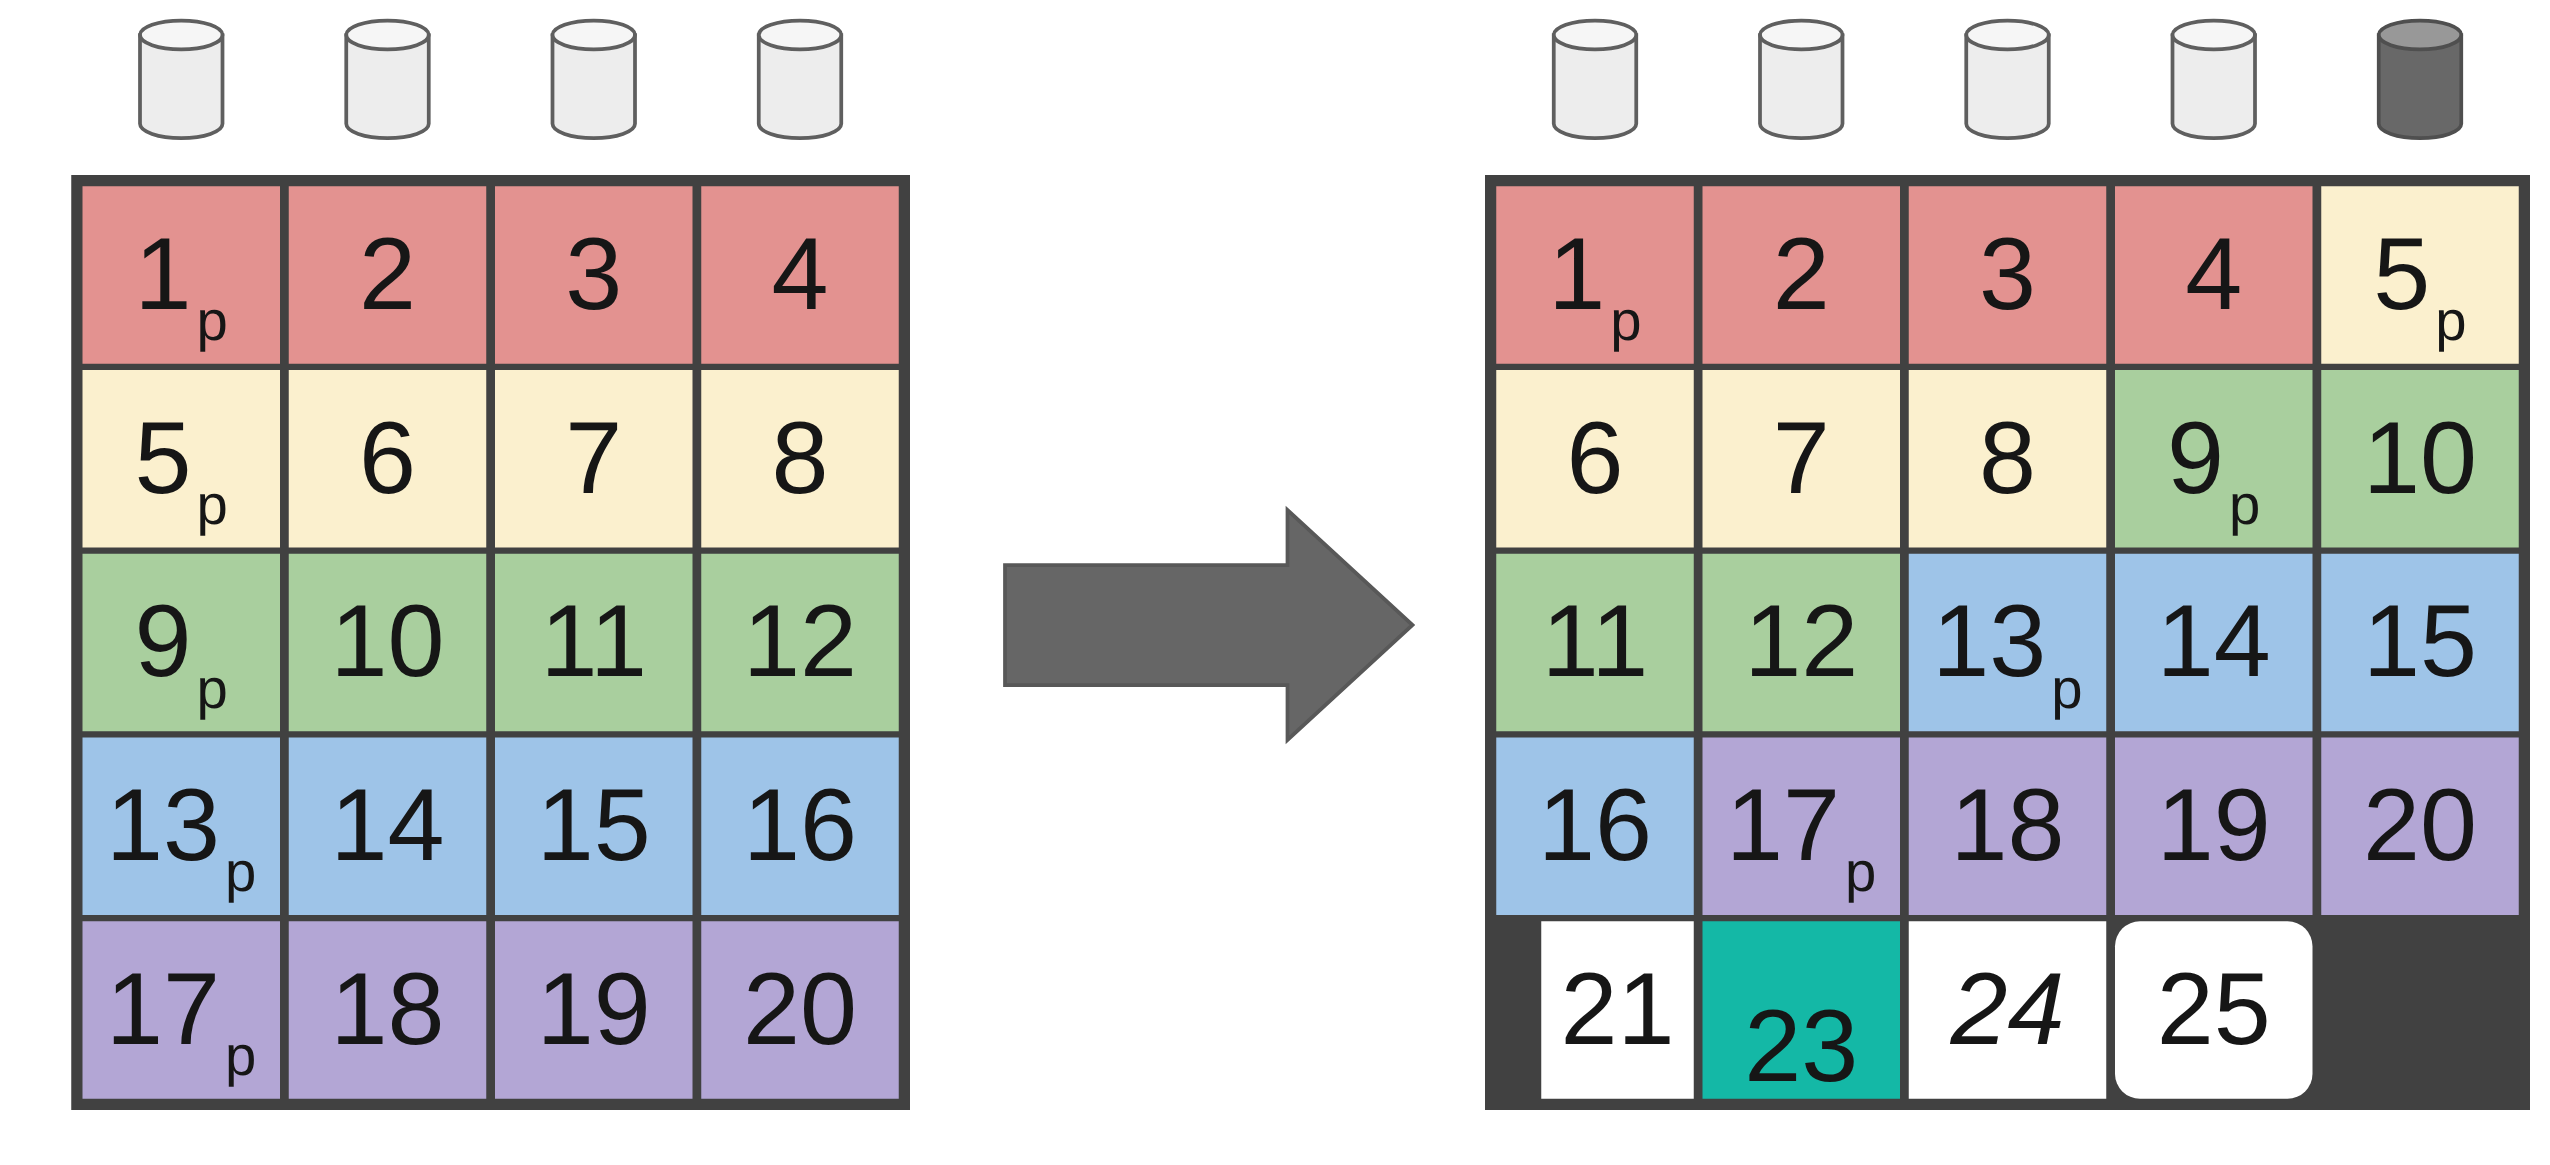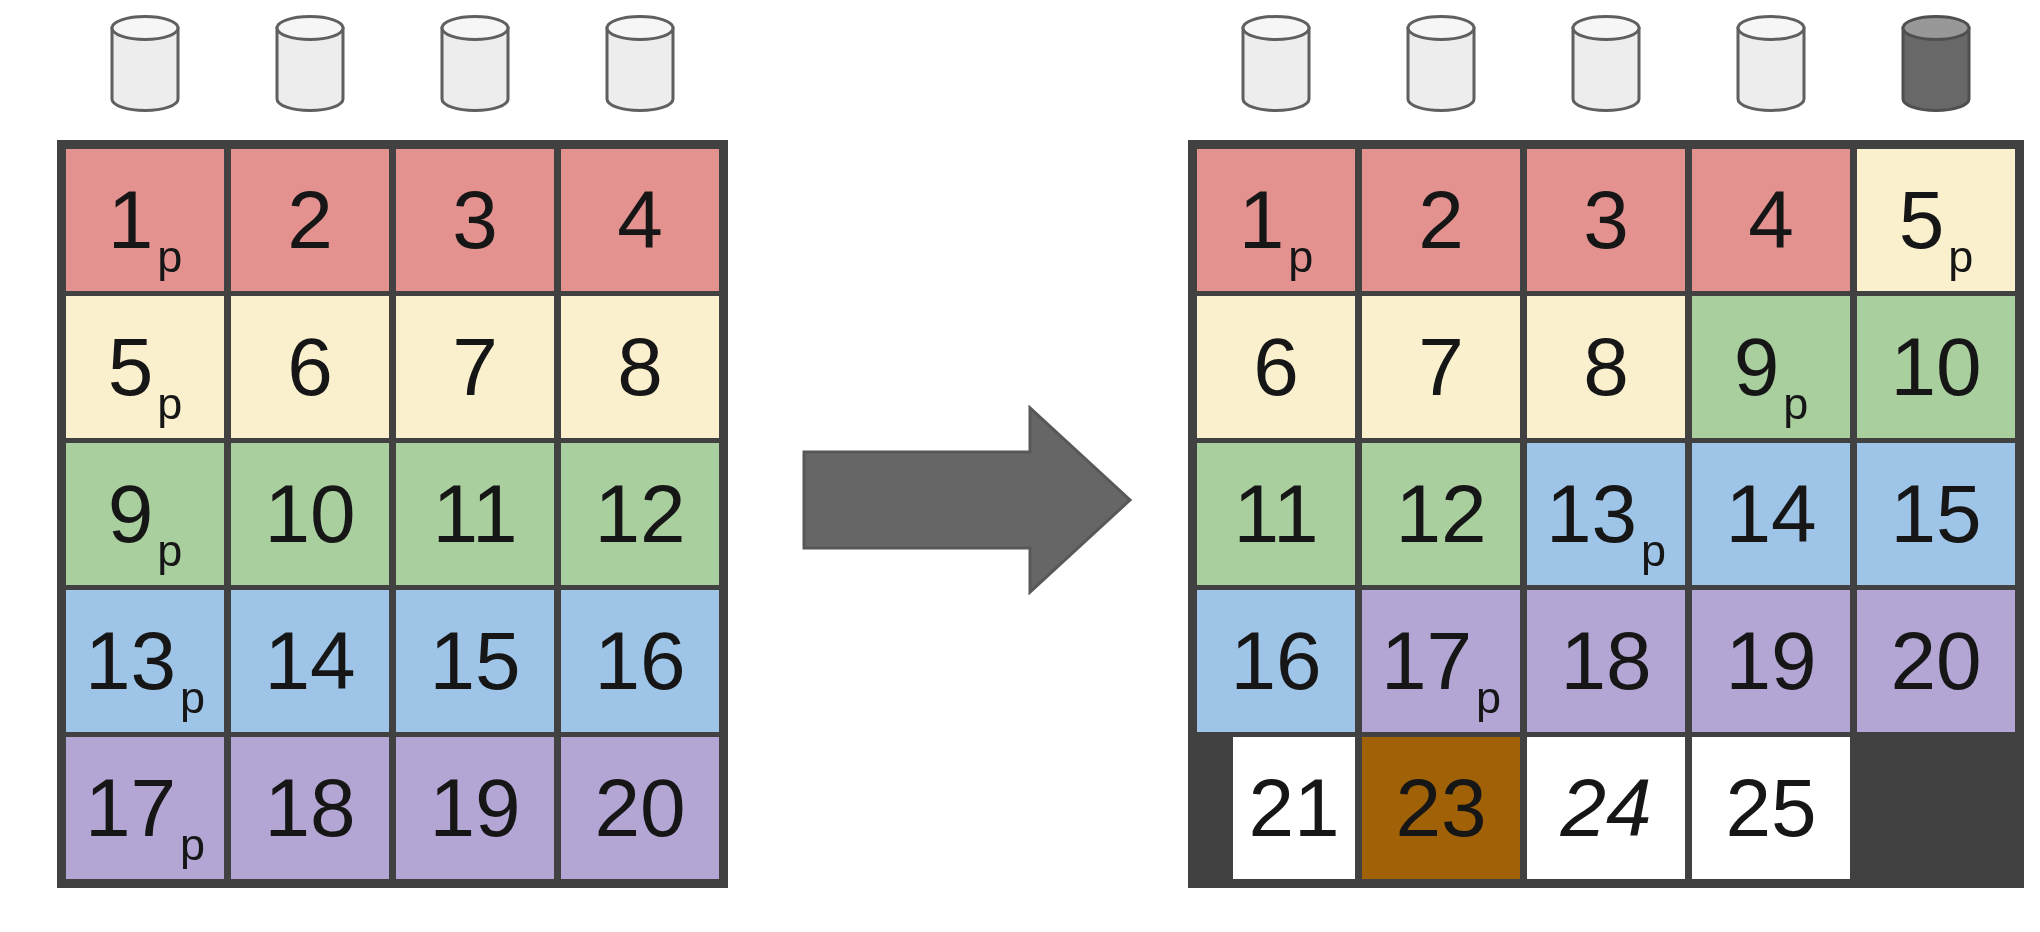--- a/index.html
+++ b/index.html
@@ -249,23 +249,23 @@
       </div>
       <div class="cell" style="background: rgb(179, 166, 213);">
         <span class="num">19</span>
       </div>
       <div class="cell" style="background: rgb(179, 166, 213);">
         <span class="num">20</span>
       </div>
       <div class="cell" style="background: rgb(255, 255, 255); margin-left: 36px;">
         <span class="num">21</span>
       </div>
-      <div class="cell" style="background: #a16207;">
+      <div class="cell" style="background: #14b8a6; align-items: flex-end;">
         <span class="num">23</span>
       </div>
       <div class="cell" style="background: rgb(255, 255, 255); font-style: italic;">
         <span class="num">24</span>
       </div>
-      <div class="cell" style="background: rgb(255, 255, 255);">
+      <div class="cell" style="background: rgb(255, 255, 255); border-radius: 20px;">
         <span class="num">25</span>
       </div>
     </div>
 </div>
 
 </body></html>

